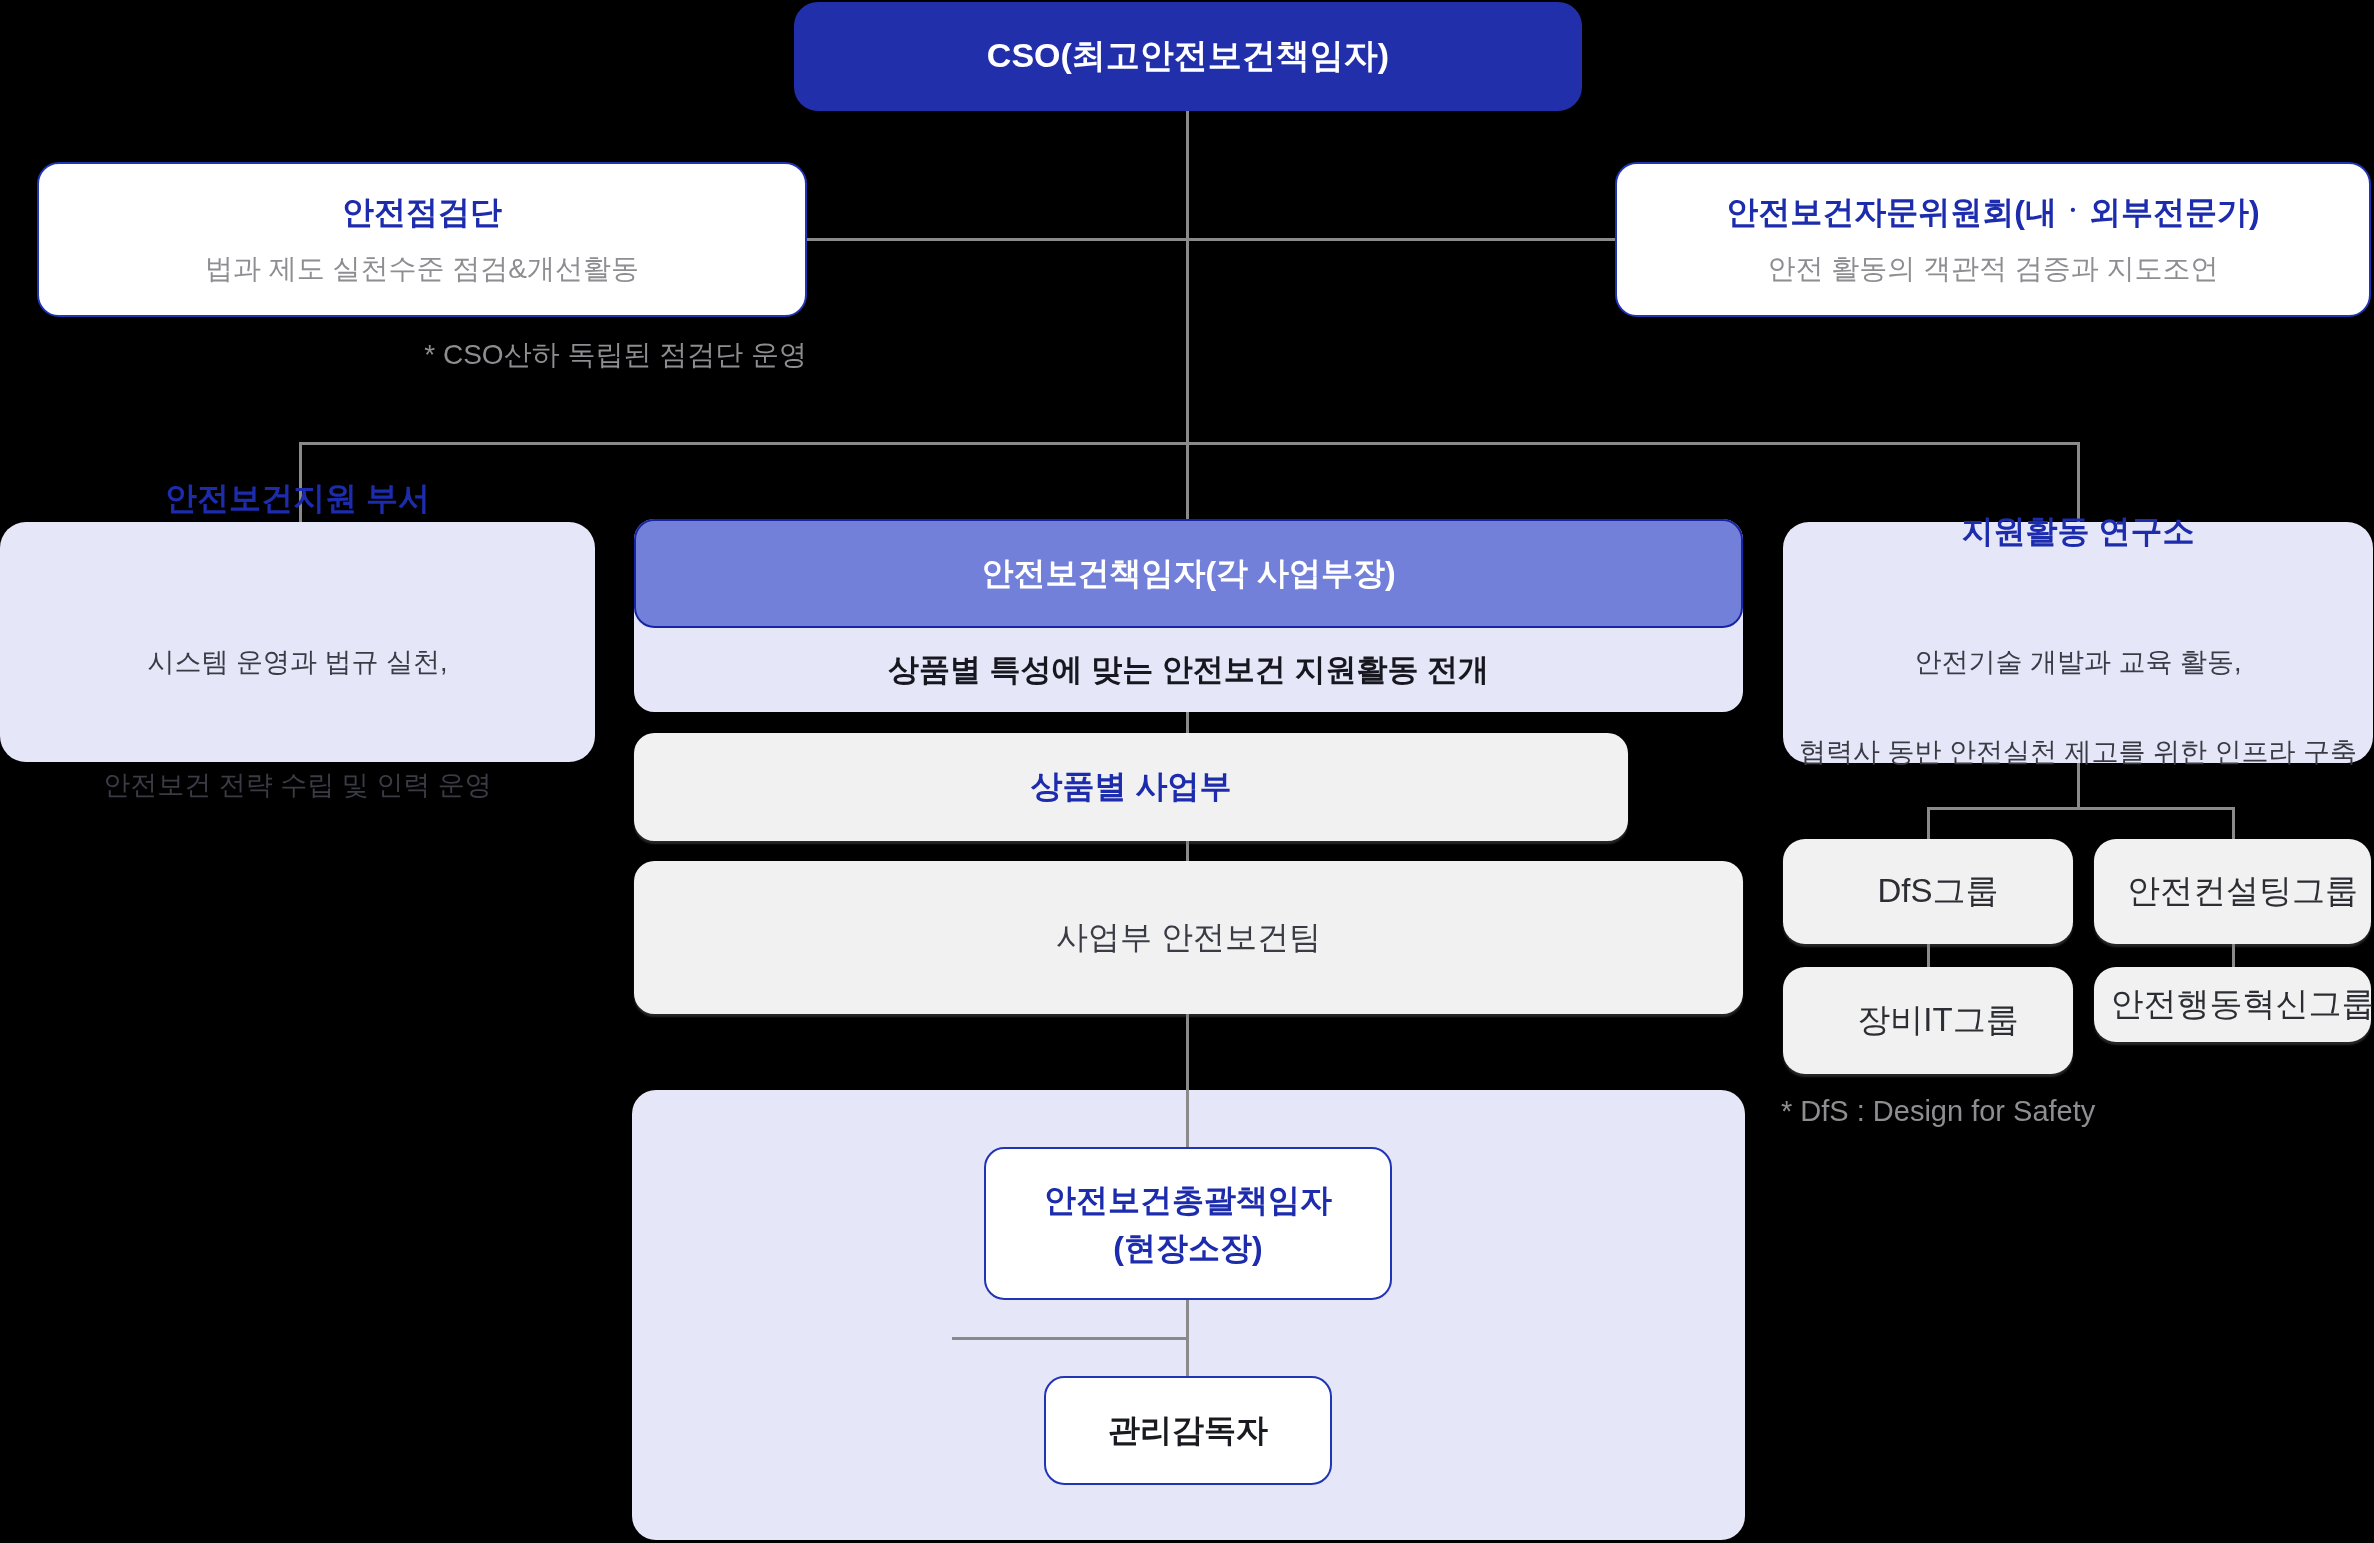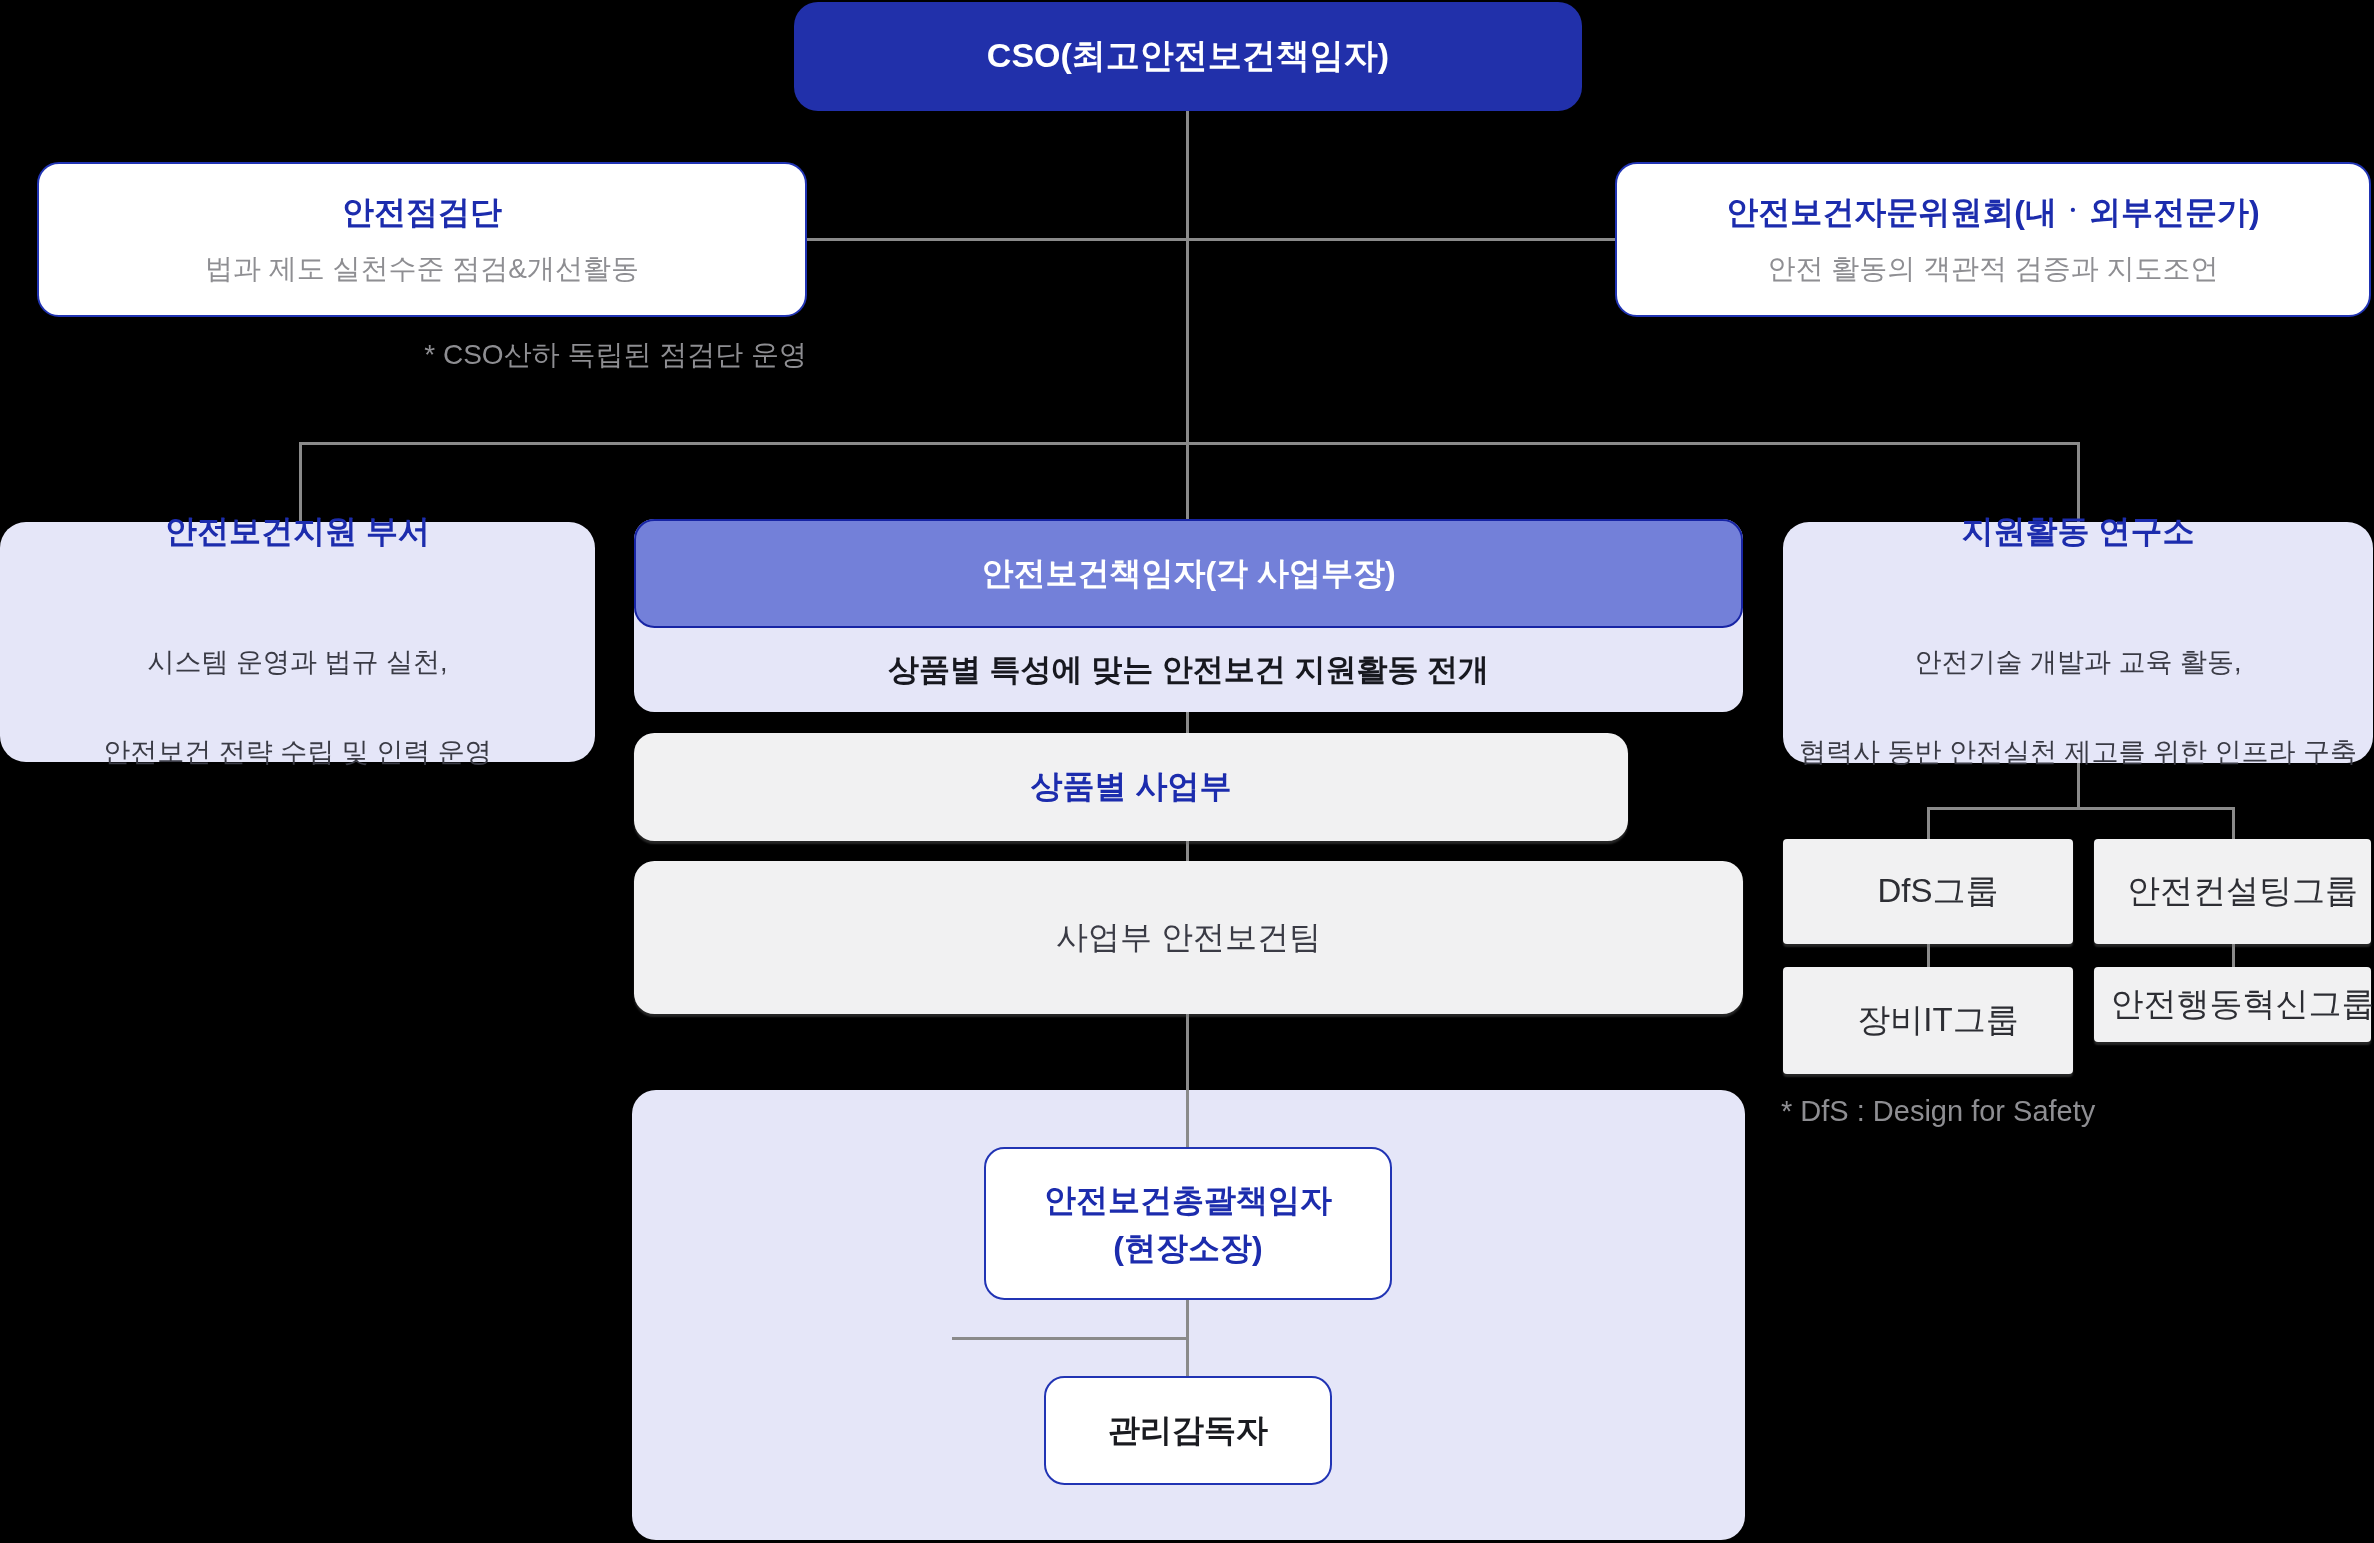--- a/index.html
+++ b/index.html
@@ -35,41 +35,41 @@
   .row2-sub{color:var(--text-gray);font-size:28px;font-weight:400;margin-top:15px;}
 
   .inspection{left:37px;top:162px;width:770px;height:155px;}
   .advisory{left:1615px;top:162px;width:756px;height:155px;}
 
   .note{position:absolute;color:var(--text-gray);font-size:28px;}
   .note-inspection{left:37px;top:336px;width:770px;text-align:right;}
   .note-dfs{left:1781px;top:1095px;font-size:29px;}
 
   .lav{background:var(--lavender-fill);border-radius:26px;}
-  .support{left:0px;top:522px;width:595px;height:240px;}
+  .support{left:0px;top:522px;width:595px;height:240px;gap:33px;}
   .research{left:1783px;top:522px;width:590px;height:241px;}
   .lav-title{color:var(--title-blue);font-size:32px;font-weight:700;margin-bottom:41px;}
   .lav-body{color:var(--text-dark);font-size:27px;font-weight:400;line-height:46px;white-space:nowrap;margin-top:44px;}
 
   .division-wrap{left:634px;top:519px;width:1109px;height:193px;background:var(--lavender-fill);
                  border-radius:20.4px;justify-content:flex-start;}
   .division-header{box-sizing:border-box;width:100%;height:109px;background:var(--header-fill);
                    border:2.8px solid var(--header-border);border-radius:20.4px;display:flex;
                    align-items:center;justify-content:center;color:var(--white);
                    font-size:32px;font-weight:700;}
   .division-band{flex:1;display:flex;align-items:center;justify-content:center;
                  color:#17181F;font-size:31px;font-weight:700;}
 
   .gray-box{background:var(--gray-fill);border-radius:20.4px;box-shadow:0 2.8px 1.9px rgba(110,110,110,0.35);}
   .product{left:634px;top:733px;width:994px;height:108px;color:var(--title-blue);
            font-size:32px;font-weight:700;}
   .div-team{left:634px;top:861px;width:1109px;height:153px;color:var(--text-dark);
             font-size:32px;font-weight:400;}
 
-  .group{border-radius:4px;color:#2D2E34;font-size:33px;font-weight:500;white-space:nowrap;padding-left:20px;}
+  .group{border-radius:22px;color:#2D2E34;font-size:33px;font-weight:500;white-space:nowrap;padding-left:20px;}
   .g-dfs{left:1783px;top:839px;width:290px;height:105px;}
   .g-consult{left:2094px;top:839px;width:277px;height:105px;}
   .g-equip{left:1783px;top:967px;width:290px;height:107px;}
   .g-behavior{left:2094px;top:967px;width:277px;height:75px;}
 
   .site-container{left:632px;top:1090px;width:1113px;height:450px;background:var(--lavender-fill);
                   border-radius:24px;}
   .chief{left:984px;top:1147px;width:408px;height:153px;border-radius:20.4px;
          color:var(--title-blue);font-size:32px;font-weight:700;line-height:48px;}
   .site-team{left:660px;top:1284px;width:294px;height:109px;border-radius:20.4px;

